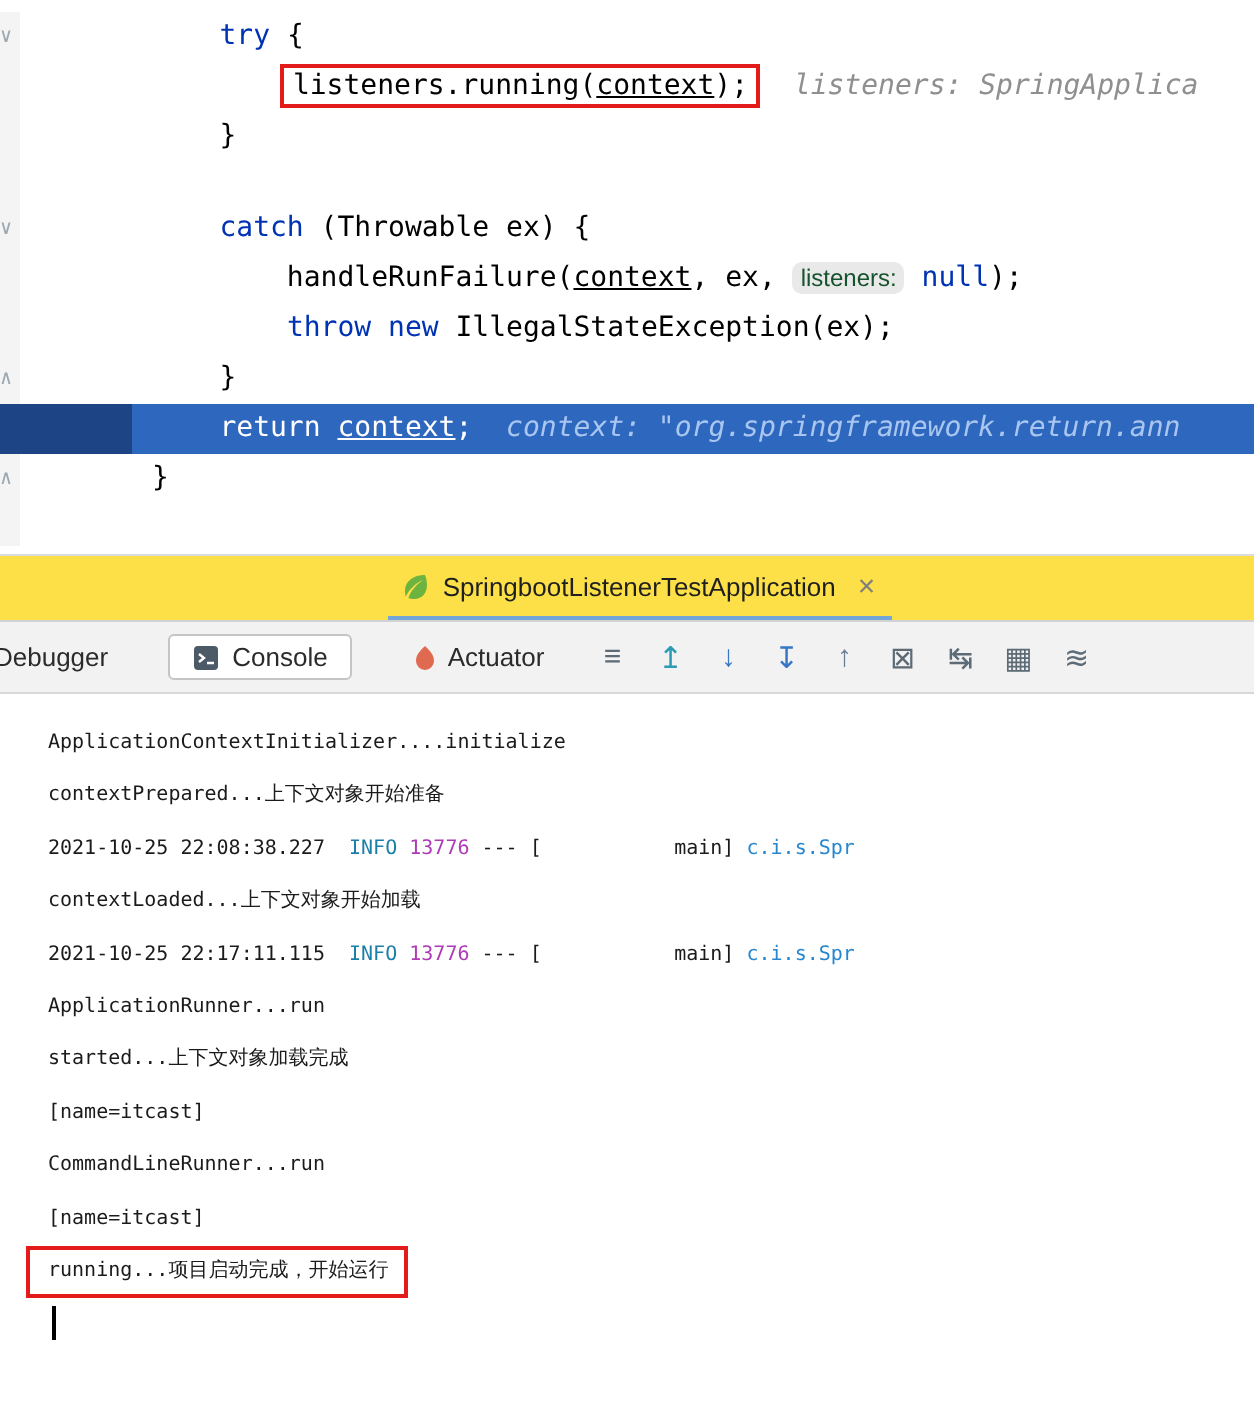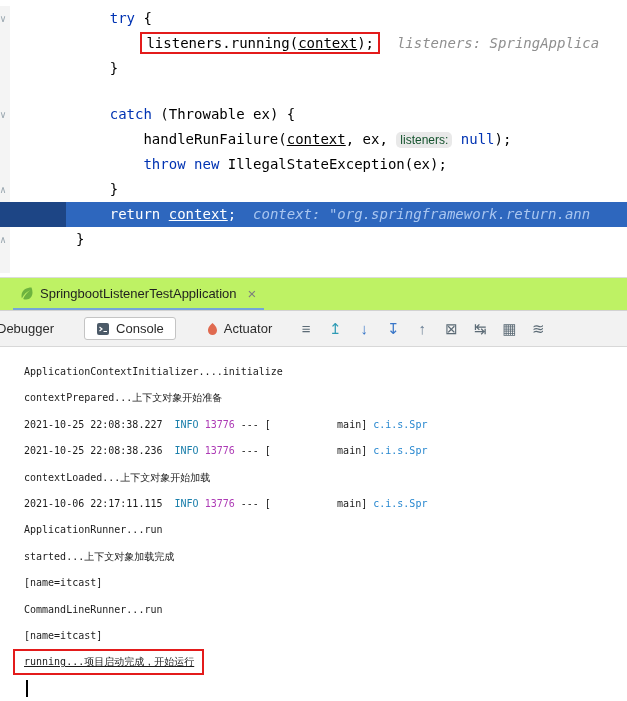--- a/index.html
+++ b/index.html
@@ -22,22 +22,22 @@
   .seg.r { color: var(--red-text); }
   .seg.chip { background: #E9E9E9; color: #14532d; border-radius: 5px; padding: 1px 4px;
               font-size: 12px; font-family: "Liberation Sans", sans-serif; }
   .redbox { border: 2px solid var(--red); padding: 1px 4px; margin-left: -3px; }
   .ed-line.hl { background: var(--exec); }
   .ed-line.hl .gutter { background: var(--execg); }
   .ed-line.hl .seg { color: #FFFFFF; }
   .ed-line.hl .seg.h { color: #A9C6F0; }
 
   
-  .run-tab-bar { height: 34px; flex: 0 0 34px; background: #bef264; border-top: 1px solid #DCDCDC;
-                 border-bottom: 1px solid #D2D2D2; display: flex; align-items: stretch; padding-left: 13px; }
+  .run-tab-bar { height: 34px; flex: 0 0 34px; background: #fde047; border-top: 1px solid #DCDCDC;
+                 border-bottom: 1px solid #D2D2D2; display: flex; align-items: stretch; padding-left: 13px; justify-content: center; }
   .run-tab { display: flex; align-items: center; gap: 6px; padding: 0 8px 0 5px;
              border-bottom: 2px solid #74A5D8; font-size: 13px; color: #1F1F1F; }
   .run-tab .close { color: #7E7E7E; margin-left: 5px; font-size: 15px; }
 
   
   .console-toolbar { height: 36px; flex: 0 0 36px; background: #F2F2F2; border-bottom: 1px solid #D8D8D8;
                      display: flex; align-items: center; overflow: hidden; font-size: 13px; color: #2B2B2B; }
   .tab-plain { display: flex; align-items: center; gap: 5px; padding: 4px 8px; }
   .tab-debugger { margin-left: -11px; }
   .tab-console { background: #fff; border: 1px solid #C4C4C4; border-radius: 3px; display: flex;
@@ -45,21 +45,21 @@
   .icons { display: flex; align-items: center; gap: 9px; margin-left: 16px; }
   .tbicon { font-size: 15px; width: 20px; text-align: center; cursor: default; }
 
   
   .console { flex: 1; background: #fff; overflow: hidden; padding: 12px 0 0 24px;
              font-family: "DejaVu Sans Mono", monospace; font-size: 10px; color: #1B1B1B; }
   .c-line { height: 26.4px; line-height: 26.4px; white-space: pre; }
   .seg.info { color: var(--info); margin-top: 21px; }
   .seg.pid { color: var(--pid); }
   .seg.logger { color: var(--logger); }
-  .c-line .redbox { display: inline-block; line-height: 21px; padding: 0 8px 1px 9px; margin-left: -11px; text-decoration: underline; }
+  .c-line .redbox { display: inline-block; line-height: 21px; padding: 0 8px 1px 9px; margin-left: -11px; }
   .caret { display: inline-block; width: 2px; height: 17px; background: #000; vertical-align: middle; margin-left: 2px; }
 </style>
 </head>
 <body>
 
 <div class="app">
 
   <div class="editor">
     <div>
         <div class="ed-line"><div class="gutter"><span class="fold">∨</span></div><div class="code"><span class="seg ">    </span><span class="seg k">try</span><span class="seg "> {</span></div></div>
@@ -119,23 +119,22 @@
         <span class="tbicon" style="color: rgb(92, 107, 118);">↹</span>
         <span class="tbicon" style="color: rgb(92, 107, 118);">▦</span>
         <span class="tbicon" style="color: rgb(92, 107, 118);">≋</span>
       </span>
   </div>
 
   <div class="console">
       <div class="c-line"><span class="seg ">ApplicationContextInitializer....initialize</span></div>
       <div class="c-line"><span class="seg ">contextPrepared...上下文对象开始准备</span></div>
       <div class="c-line"><span class="seg ">2021-10-25 22:08:38.227  </span><span class="seg info">INFO</span><span class="seg "> </span><span class="seg pid">13776</span><span class="seg "> --- [</span><span class="seg ">           main] </span><span class="seg logger">c.i.s.Spr</span></div>
-      <div class="c-line"><span class="seg ">2021-10-25 22:08:38.236  </span><span class="seg info">INFO</span><span class="seg "> </span><span class="seg pid">13776</span><span class="seg "> --- [</span><span class="seg ">           main] </span><span class="seg logger">c.i.s.Spr</span></div>
       <div class="c-line"><span class="seg ">contextLoaded...上下文对象开始加载</span></div>
-      <div class="c-line"><span class="seg ">2021-10-06 22:17:11.115  </span><span class="seg info">INFO</span><span class="seg "> </span><span class="seg pid">13776</span><span class="seg "> --- [</span><span class="seg ">           main] </span><span class="seg logger">c.i.s.Spr</span></div>
+      <div class="c-line"><span class="seg ">2021-10-25 22:17:11.115  </span><span class="seg info">INFO</span><span class="seg "> </span><span class="seg pid">13776</span><span class="seg "> --- [</span><span class="seg ">           main] </span><span class="seg logger">c.i.s.Spr</span></div>
       <div class="c-line"><span class="seg ">ApplicationRunner...run</span></div>
       <div class="c-line"><span class="seg ">started...上下文对象加载完成</span></div>
       <div class="c-line"><span class="seg ">[name=itcast]</span></div>
       <div class="c-line"><span class="seg ">CommandLineRunner...run</span></div>
       <div class="c-line"><span class="seg ">[name=itcast]</span></div>
       <div class="c-line"><span class="redbox"><span class="seg ">running...项目启动完成，开始运行</span></span></div>
       <div class="c-line"><span class="caret"></span></div>
     </div>
 
 </div>

